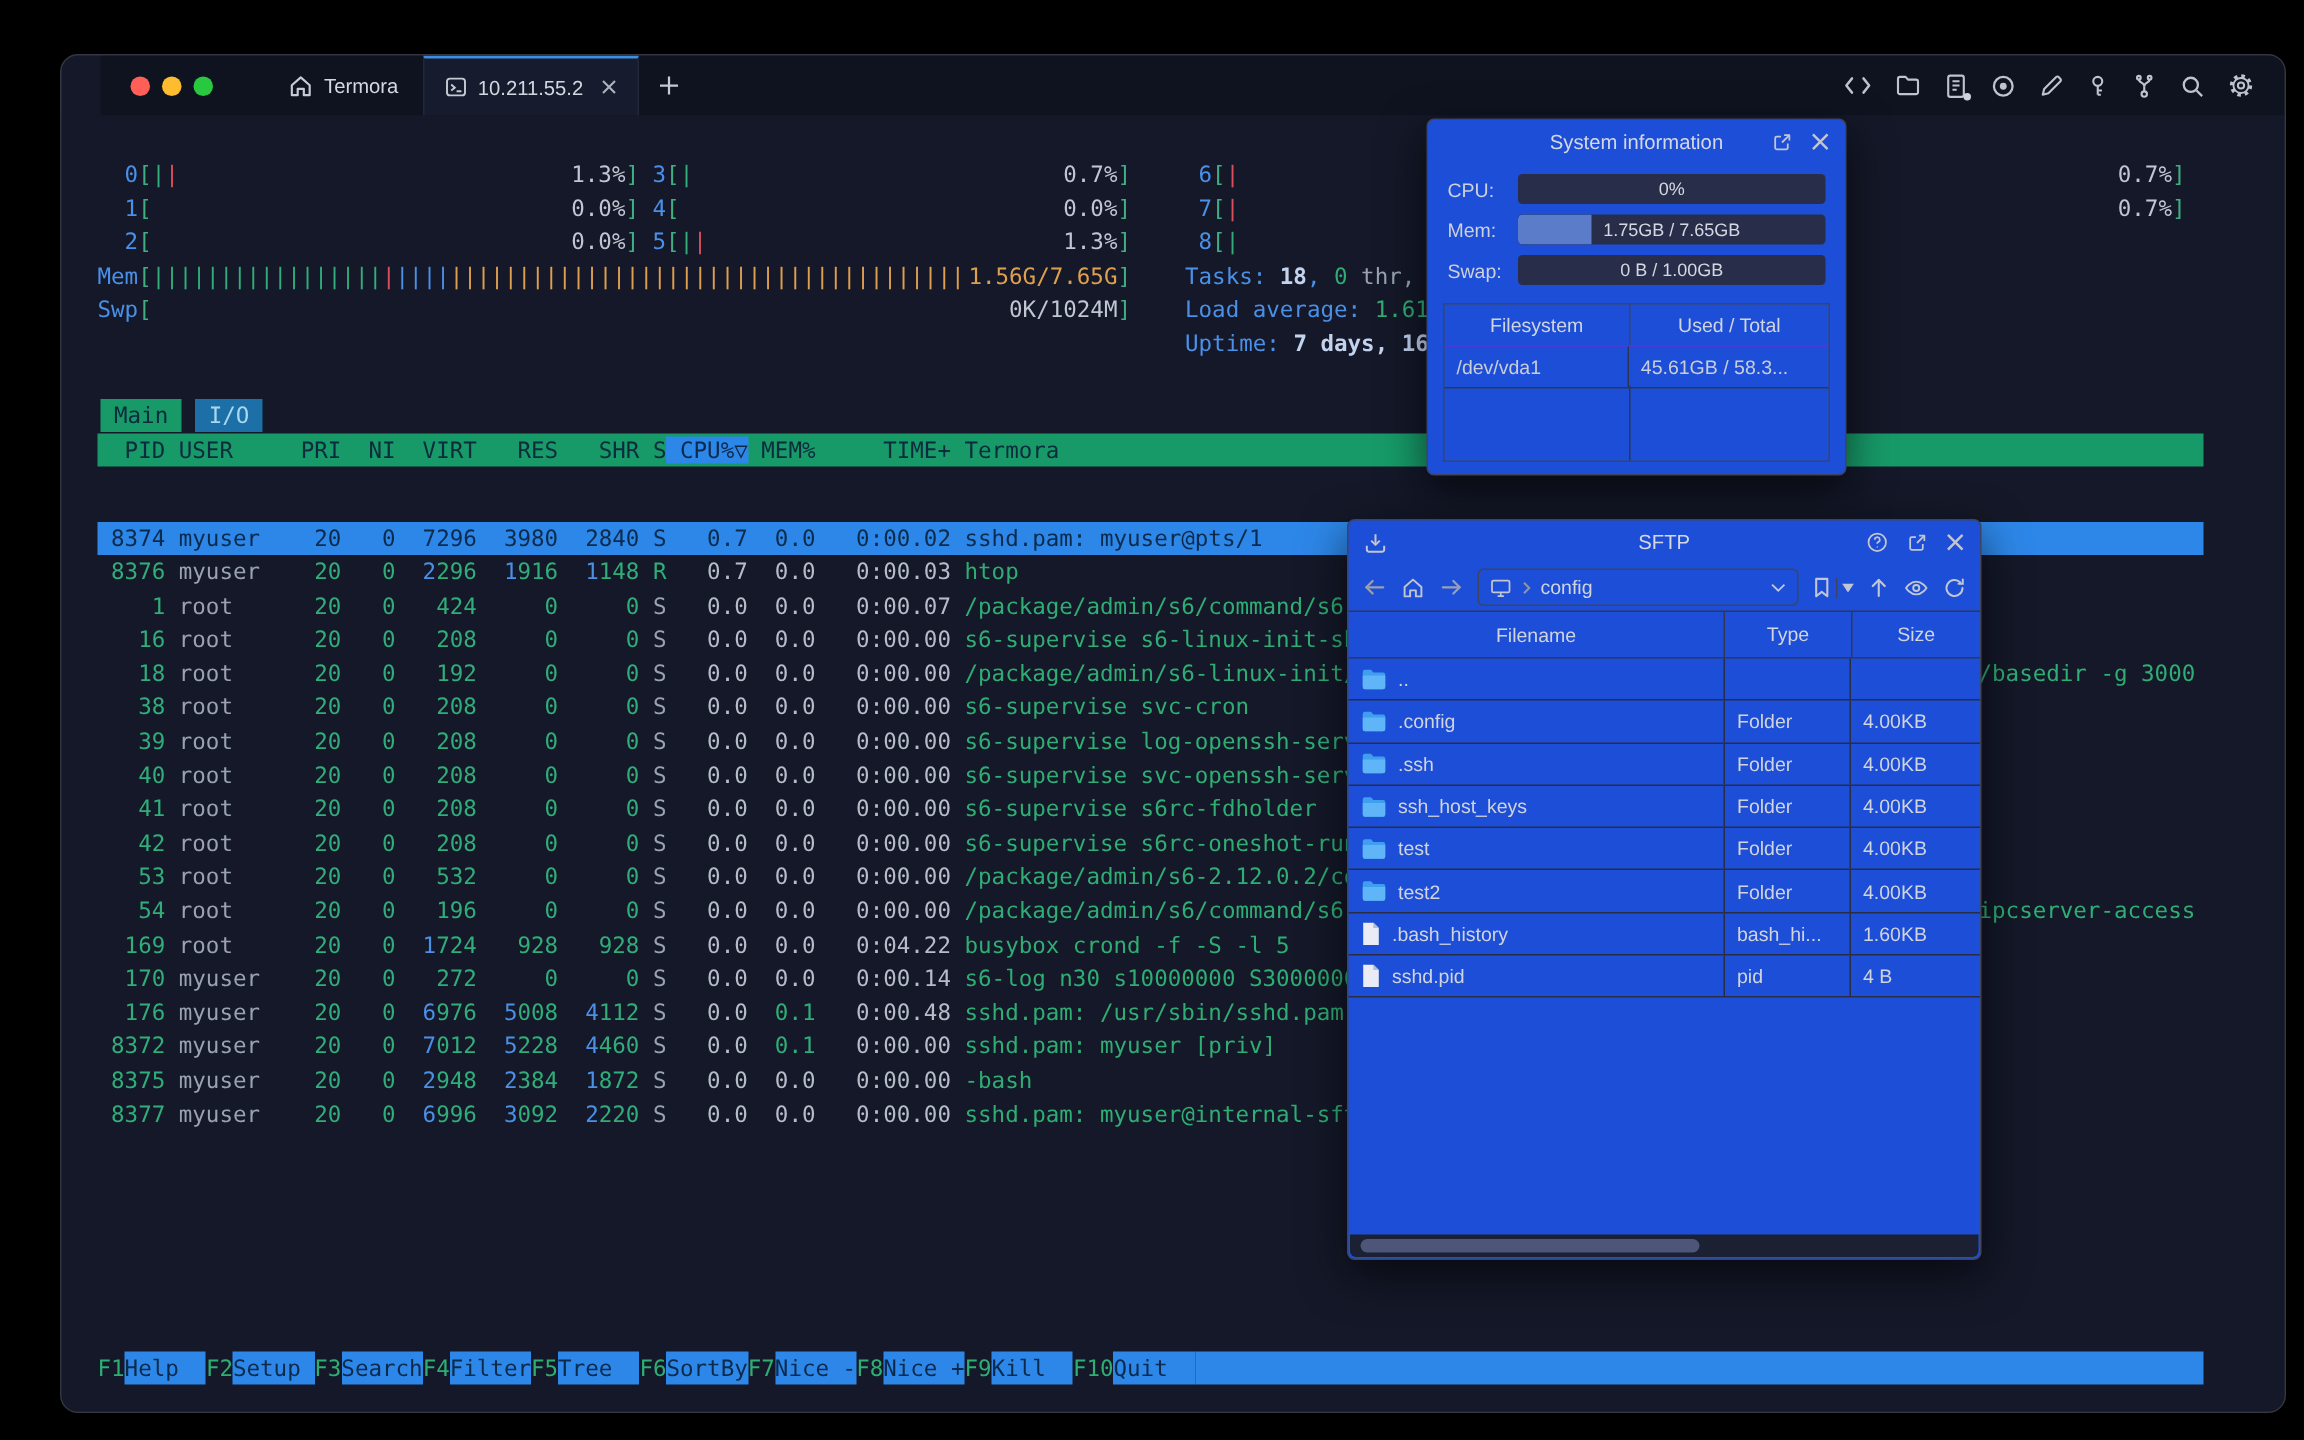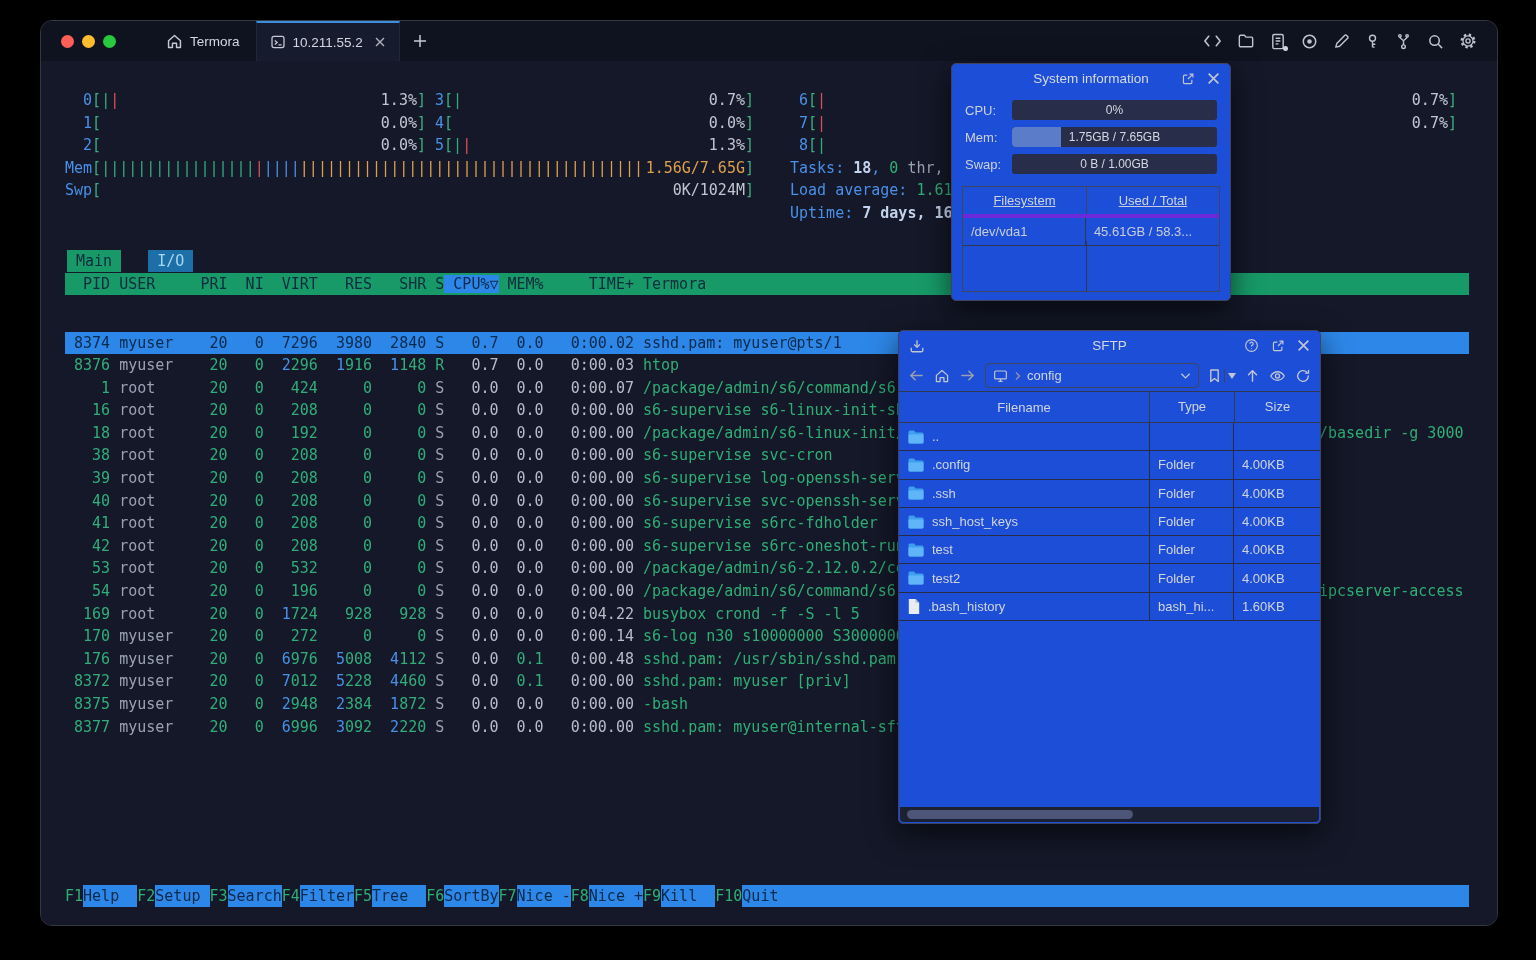--- a/index.html
+++ b/index.html
@@ -1,20 +1,20 @@
 <!DOCTYPE html>
 <html><head>
 <meta charset="utf-8">
 <style>
   html,body{margin:0;padding:0;background:#000;}
   .stage{position:relative;width:1536px;height:960px;background:#000;overflow:hidden;
          font-family:"Liberation Sans",sans-serif;}
-  .window{position:absolute;left:40px;top:20px;width:1456px;height:904px;background:#141828;
+  .window{position:absolute;left:40px;top:36px;width:1456px;height:904px;background:#141828;
           border:1px solid #34373f;border-radius:12px;overflow:hidden;
-          box-shadow:0 18px 50px rgba(0,0,0,.85);}
+          box-shadow:0 18px 50px rgba(0,0,0,.85);padding-left:26px;}
   
   .tabbar{height:40px;background:#0f1320;display:flex;align-items:stretch;}
   .lights{display:flex;align-items:center;gap:8px;padding:0 18px 0 20px;}
   .light{width:13px;height:13px;border-radius:50%;}
   .l-red{background:#ff5f57}.l-yellow{background:#febc2e}.l-green{background:#28c83f}
   .tab{display:flex;align-items:center;gap:7px;padding:0 16px;color:#d3d7e0;font-size:13.5px;}
   .tab-home{margin-left:16px;}
   .tab-active{background:#161b2e;border-top:2px solid #3d8de0;border-left:1px solid #23273a;
               border-right:1px solid #23273a;padding:0 13px;}
   .tab-close{margin-left:4px;display:flex;align-items:center;}
@@ -35,21 +35,21 @@
   .mmid{flex:1;display:inline-flex;justify-content:space-between;overflow:hidden;}
   .mpct{color:#c0c6d2}
   .p-g{color:#31ad79}.p-r{color:#d94f5c}.p-b{color:#4a90e8}.p-o{color:#dfa04e}
   .v-o{color:#dfa04e}.v-gr{color:#c0c6d2}
   .infoline{position:absolute;left:725px;top:0;white-space:pre;}
   .t-blue{color:#4a90e8}.t-green{color:#2fae74}.t-gray{color:#9aa2b2}
   .t-boldlight{color:#c3d3ee;font-weight:bold}
   .vtabs{position:absolute;left:0;top:161px;height:22px;display:flex;white-space:pre;}
   .vtab{padding:0 9px;margin-right:9px;height:22px;line-height:22px;}
   .vtab-main{background:#179a68;color:#0c2b3c;margin-left:2px;}
-  .vtab-io{background:#1d6fa8;color:#a8d8ee;margin-left:18px;}
+  .vtab-io{background:#1d6fa8;color:#a8d8ee;}
   .hdrrow{position:absolute;left:0;top:184px;width:1404px;height:22px;line-height:22px;
           background:#179a68;white-space:pre;overflow:hidden;}
   .hdrrow span{color:#0c2b3c}
   .hsort{background:#2d87e8;color:#0b2a4c !important;}
   .procrows{position:absolute;left:0;top:206.5px;width:1404px;margin-top:36px;}
   .prow{height:22.6px;white-space:pre;position:relative;overflow:visible;}
   .sel{background:#2d87e8}
   .sel span{color:#0b2a4c !important}
   .c-pid{color:#31ad79}.c-user{color:#9aa2b2}.c-blue{color:#4a90e8}
   .c-state{color:#9aa2b2}.c-run{color:#31ad79}.c-val{color:#b6bdc9}.c-cmd{color:#2fae74}
@@ -67,21 +67,21 @@
   .p-title-left{display:flex;align-items:center;padding-left:10px;position:relative;}
   
   .si{left:910px;top:42px;width:278px;height:236px;}
   .si-row{display:flex;align-items:center;margin:7px 13px 0 13px;height:20px;}
   .si-label{width:47px;color:#cdd1da;}
   .si-bar{flex:1;height:20px;background:#282e4a;border-radius:3px;position:relative;overflow:hidden;}
   .si-bar-fill{position:absolute;left:0;top:0;bottom:0;background:#5b7cc9;border-radius:3px 0 0 3px;}
   .si-bar-text{position:absolute;left:0;right:0;top:0;bottom:0;display:flex;align-items:center;
                justify-content:center;font-size:12px;color:#d5d8e0;}
   .si-table{position:absolute;left:10px;right:10px;top:122px;bottom:8px;border:1px solid #3e4460;}
-  .si-thead{display:flex;height:27px;border-bottom:4px solid #6d28d9;align-items:center;text-decoration:underline;}
+  .si-thead{display:flex;height:27px;border-bottom:1px solid #6d28d9;align-items:center;}
   .si-th{text-align:center;color:#d0d4dd;}
   .si-th1{width:48%;border-right:1px solid #3e4460;align-self:stretch;display:flex;align-items:center;justify-content:center;}
   .si-th2{flex:1;display:flex;align-items:center;justify-content:center;}
   .si-trow{display:flex;height:27px;border-bottom:1px solid #30364f;align-items:center;}
   .si-td1{width:48%;border-right:1px solid #30364f;align-self:stretch;display:flex;align-items:center;padding-left:8px;box-sizing:border-box;}
   .si-td2{flex:1;padding-left:8px;}
   .si-vline{position:absolute;left:48%;top:54px;bottom:0;border-left:1px solid #30364f;}
   
   .sftp{left:857px;top:309px;width:421px;height:492px;}
   .sf-toolbar{height:31px;display:flex;align-items:center;gap:9px;padding:0 9px;}
@@ -485,20 +485,33 @@
                 <svg width="12" height="15" viewBox="0 0 12 15">
                   <path d="M.8 0h6.7L11.2 3.7V15H.8z" fill="#e9ecf4"></path>
                   <path d="M7.5 0l3.7 3.7H7.5z" fill="#b4bdd0"></path>
                 </svg>
               </span>
               <span>.bash_history</span>
             </span>
             <span class="f-type">bash_hi...</span>
             <span class="f-size">1.60KB</span>
           </div>
+          <div class="frow">
+            <span class="f-name">
+              <span style="display: flex;">
+                <svg width="12" height="15" viewBox="0 0 12 15">
+                  <path d="M.8 0h6.7L11.2 3.7V15H.8z" fill="#e9ecf4"></path>
+                  <path d="M7.5 0l3.7 3.7H7.5z" fill="#b4bdd0"></path>
+                </svg>
+              </span>
+              <span>sshd.pid</span>
+            </span>
+            <span class="f-type">pid</span>
+            <span class="f-size">4 B</span>
+          </div>
         </div>
     <div class="sf-scroll">
       <span class="sf-thumb"></span>
     </div>
   </div>
 
  </div>
 </div>
 
 </body></html>

